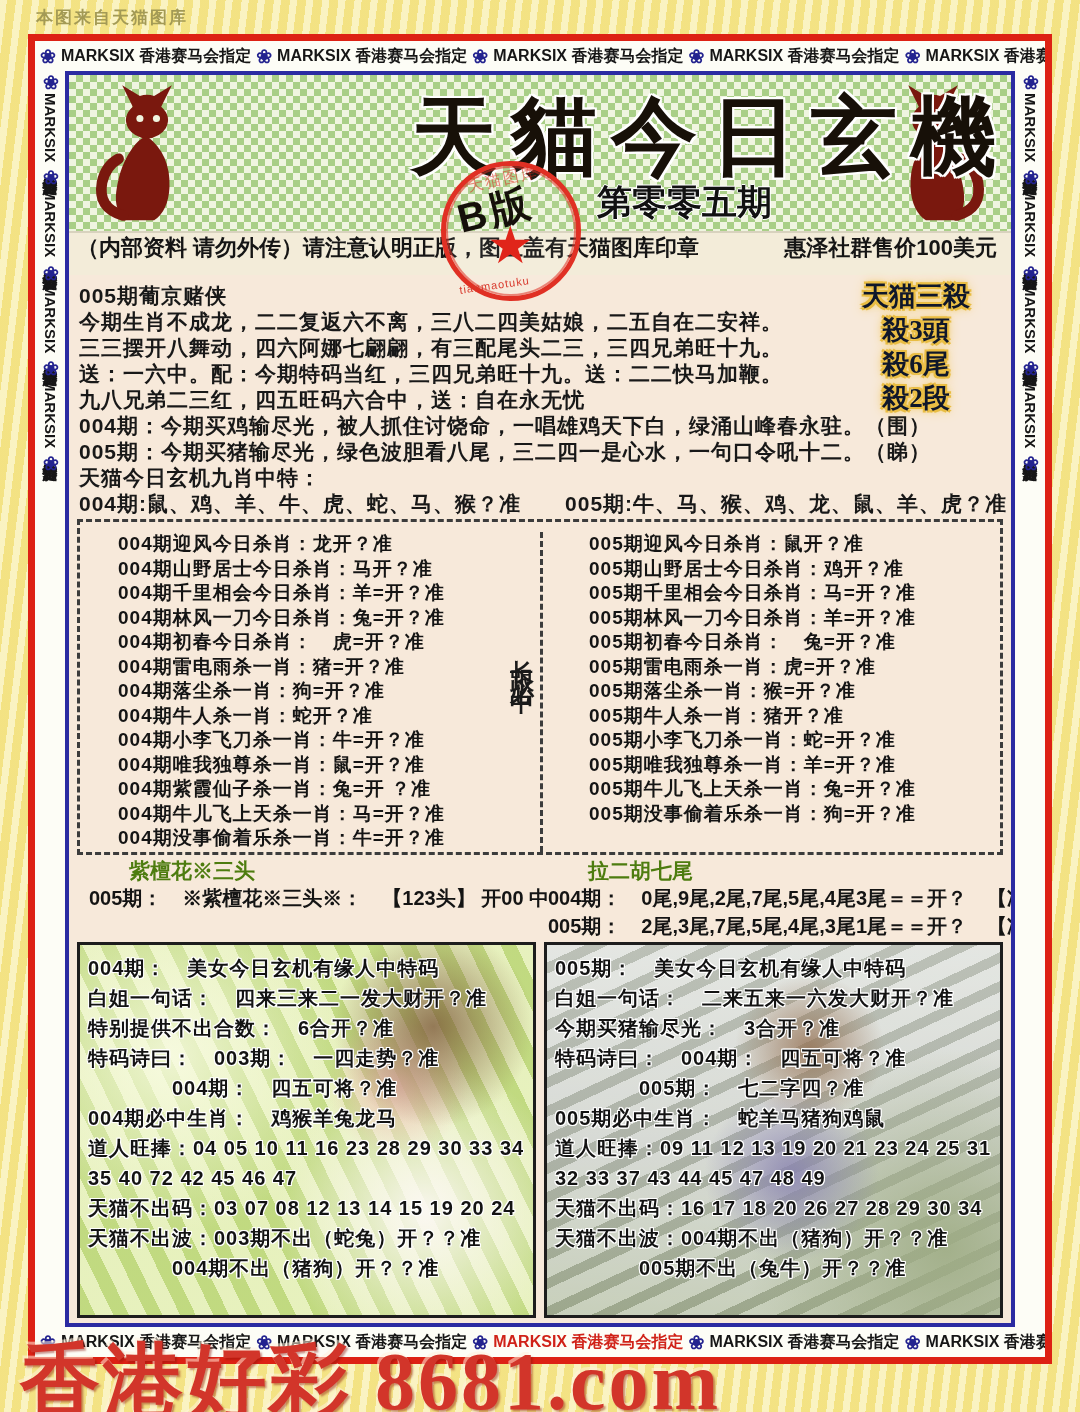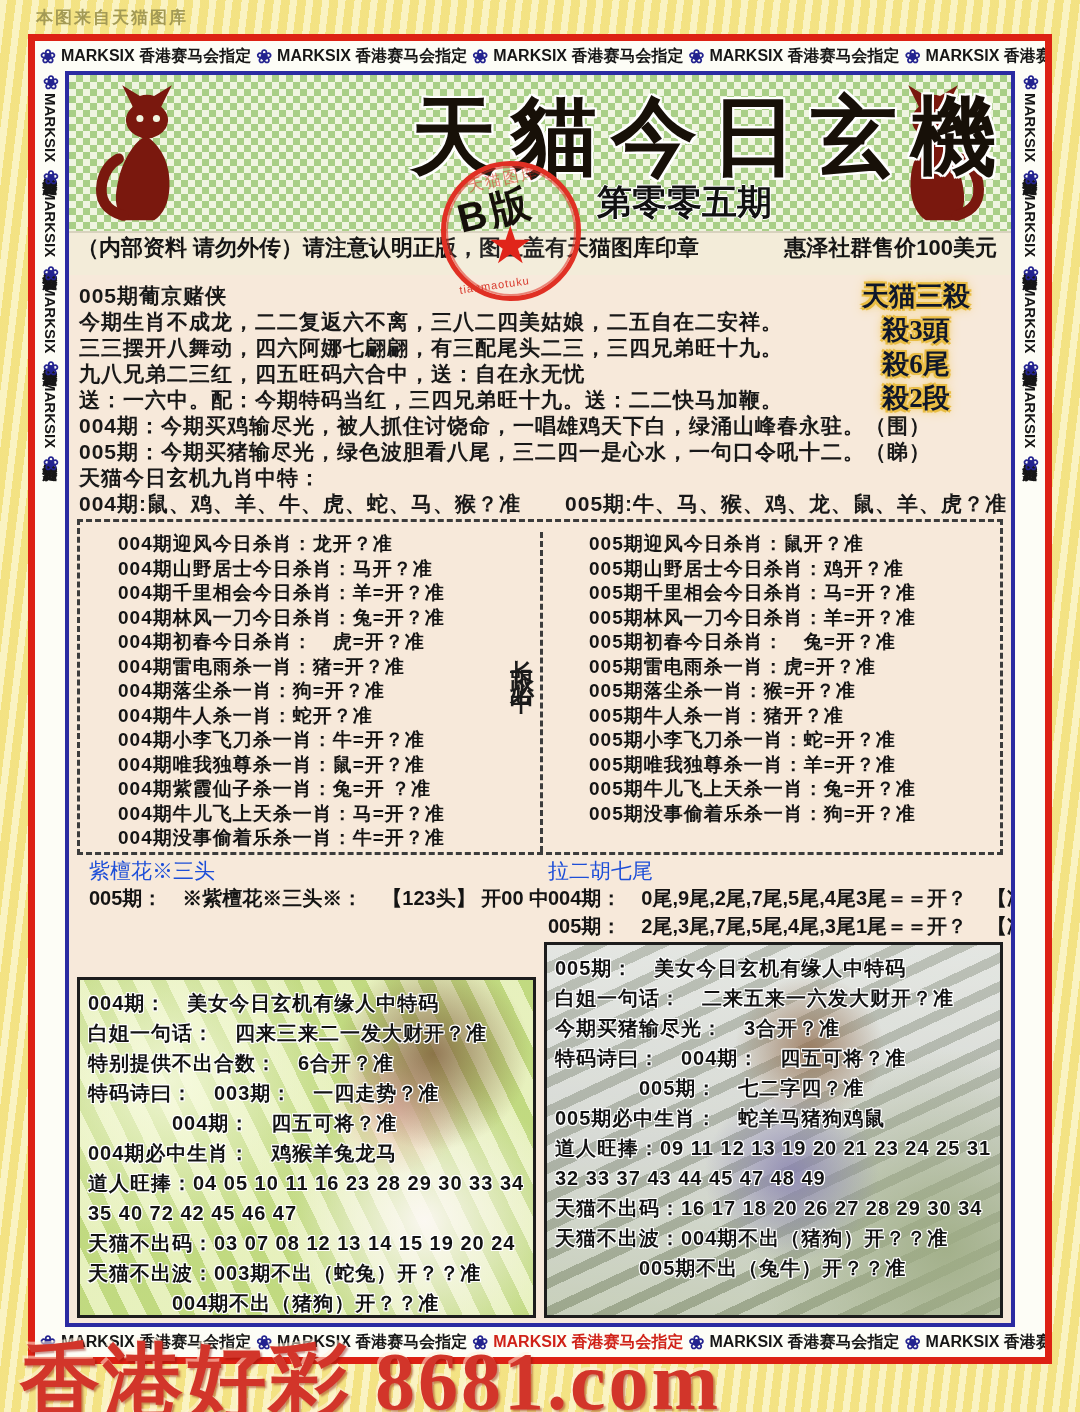--- a/index.html
+++ b/index.html
@@ -75,34 +75,34 @@
   .kcol-right{padding-left:46px;border-left:3px dashed #3c3c3c;}
   .krow{font-size:19px;font-weight:bold;color:#141414;line-height:24.5px;letter-spacing:1px;white-space:nowrap;}
   .kmid{position:absolute;left:calc(50% - 34px);top:118px;writing-mode:vertical-rl;text-orientation:upright;
     font-size:24px;font-weight:900;color:#1a1a1a;letter-spacing:10px;z-index:2;}
 
   
   .tails{display:flex;margin:3px 8px 0;height:82px;}
   .tcol{width:50%;box-sizing:border-box;}
   .tcol-left{padding-left:12px;}
   .tcol-right{padding-left:8px;}
-  .ttitle{font-size:21px;font-weight:400;color:#1d4ed8;line-height:26px;}
+  .ttitle{font-size:21px;font-weight:700;color:#4d7c0f;line-height:26px;margin-left:40px;}
   .trow{font-size:20px;font-weight:bold;color:#141414;line-height:28px;white-space:nowrap;}
 
   
   .boxes{display:flex;gap:8px;margin:2px 8px;height:376px;}
   .bbox{flex:1;border:3px solid #1d1d1d;box-sizing:border-box;position:relative;overflow:hidden;padding:8px 8px 0;}
   .bbox-left{
     background:
       radial-gradient(circle at 78% 22%,rgba(120,82,52,.75),transparent 22%),
       radial-gradient(circle at 70% 38%,rgba(236,190,178,.9),transparent 18%),
       radial-gradient(circle at 76% 72%,rgba(252,248,244,.95),transparent 34%),
       radial-gradient(circle at 20% 30%,rgba(250,252,230,.8),transparent 40%),
       repeating-linear-gradient(64deg,rgba(173,206,94,.55) 0 14px,rgba(242,248,205,.55) 14px 30px),
-      #d9e8aa; margin-top: 35px;}
+      #d9e8aa;}
   .bbox-right{
     background:
       radial-gradient(circle at 58% 28%,rgba(148,112,82,.8),transparent 20%),
       radial-gradient(circle at 54% 62%,rgba(136,130,176,.85),transparent 26%),
       radial-gradient(circle at 88% 82%,rgba(158,172,132,.9),transparent 40%),
       repeating-linear-gradient(155deg,rgba(255,255,255,.4) 0 16px,rgba(146,152,138,.35) 16px 26px),
       linear-gradient(180deg,#d2d6cf 0%,#bcc1b8 55%,#a3b08e 100%);}
   .brow{font-size:20px;font-weight:bold;color:#131313;line-height:30px;letter-spacing:1px;position:relative;z-index:2;
     text-shadow:1px 1px 0 #fff,-1px -1px 0 #fff,1px -1px 0 #fff,-1px 1px 0 #fff,1px 0 #fff,-1px 0 #fff,0 1px #fff,0 -1px #fff;}
 
@@ -197,22 +197,22 @@
     <div class="notice">
       <span>（内部资料 请勿外传）请注意认明正版，图上盖有天猫图库印章</span>
       <span>惠泽社群售价100美元</span>
     </div>
 
     <div class="mainbody">
       <div>
           <div class="mline">005期葡京赌侠</div>
           <div class="mline">今期生肖不成龙，二二复返六不离，三八二四美姑娘，二五自在二安祥。</div>
           <div class="mline">三三摆开八舞动，四六阿娜七翩翩，有三配尾头二三，三四兄弟旺十九。</div>
+          <div class="mline">送：一六中。配：今期特码当红，三四兄弟旺十九。送：二二快马加鞭。</div>
           <div class="mline">九八兄弟二三红，四五旺码六合中，送：自在永无忧</div>
-          <div class="mline">送：一六中。配：今期特码当红，三四兄弟旺十九。送：二二快马加鞭。</div>
           <div class="mline">004期：今期买鸡输尽光，被人抓住讨饶命，一唱雄鸡天下白，绿涌山峰春永驻。（围）</div>
           <div class="mline">005期：今期买猪输尽光，绿色波胆看八尾，三二四一是心水，一句口令吼十二。（睇）</div>
           <div class="mline">天猫今日玄机九肖中特：</div>
           <div class="mline">004期:鼠、鸡、羊、牛、虎、蛇、马、猴？准　　005期:牛、马、猴、鸡、龙、鼠、羊、虎？准</div>
         </div>
       <div class="sha">
         <div class="sha-title">天猫三殺</div>
         <div>
             <div class="sha-line">殺3頭</div>
             <div class="sha-line">殺6尾</div>

